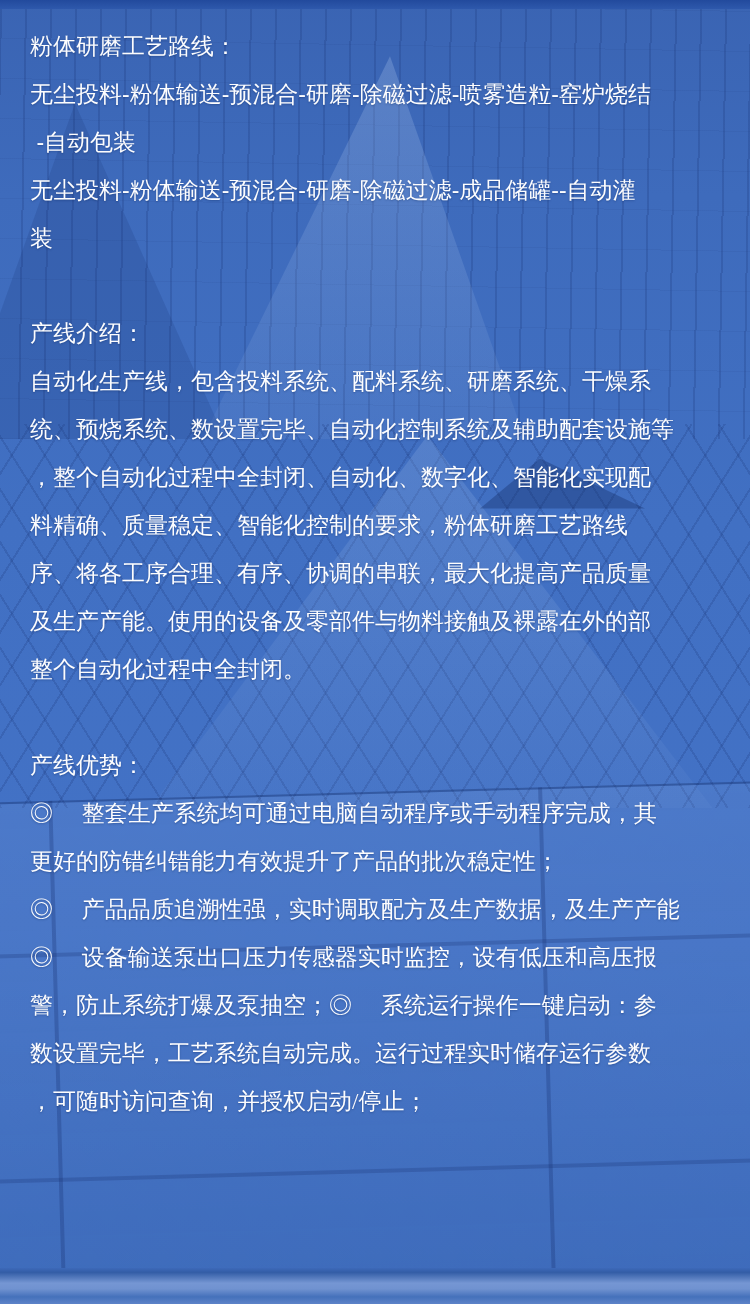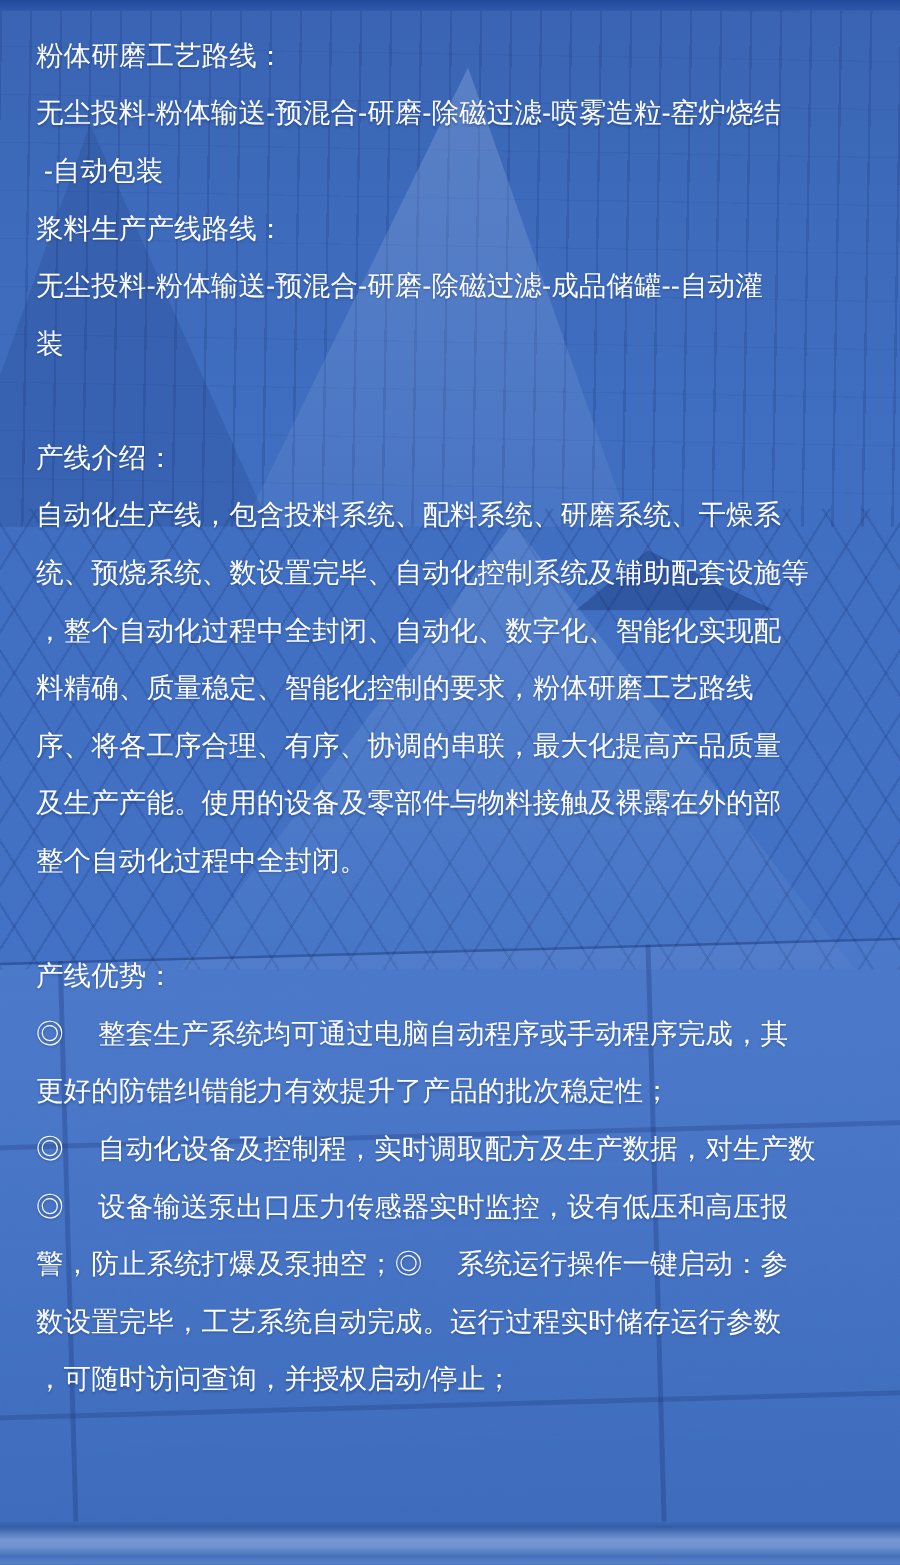--- a/index.html
+++ b/index.html
@@ -104,41 +104,40 @@
     <div class="bg-bottom"></div>
     <div class="bg-bottomband"></div>
   </div>
 
   <div class="content">
 
     <section>
       <div class="line">粉体研磨工艺路线：</div>
       <div class="line">无尘投料-粉体输送-预混合-研磨-除磁过滤-喷雾造粒-窑炉烧结</div>
       <div class="line"> -自动包装</div>
-      <div class="line">浆料生产产线路线：</div>
       <div class="line">无尘投料-粉体输送-预混合-研磨-除磁过滤-成品储罐--自动灌</div>
       <div class="line">装</div>
     </section>
 
     <section>
       <div class="line">产线介绍：</div>
       <div class="line">自动化生产线，包含投料系统、配料系统、研磨系统、干燥系</div>
       <div class="line">统、预烧系统、数设置完毕、自动化控制系统及辅助配套设施等</div>
       <div class="line">，整个自动化过程中全封闭、自动化、数字化、智能化实现配</div>
       <div class="line">料精确、质量稳定、智能化控制的要求，粉体研磨工艺路线</div>
       <div class="line">序、将各工序合理、有序、协调的串联，最大化提高产品质量</div>
       <div class="line">及生产产能。使用的设备及零部件与物料接触及裸露在外的部</div>
       <div class="line">整个自动化过程中全封闭。</div>
     </section>
 
     <section>
       <div class="line">产线优势：</div>
       <div class="line">◎　 整套生产系统均可通过电脑自动程序或手动程序完成，其</div>
       <div class="line">更好的防错纠错能力有效提升了产品的批次稳定性；</div>
-      <div class="line">◎　 自动化设备及控制程，实时调取配方及生产数据，对生产数</div>
+      <div class="line">◎　 产品品质追溯性强，实时调取配方及生产数据，及生产产能</div>
       <div class="line">◎　 设备输送泵出口压力传感器实时监控，设有低压和高压报</div>
       <div class="line">警，防止系统打爆及泵抽空；◎　 系统运行操作一键启动：参</div>
       <div class="line">数设置完毕，工艺系统自动完成。运行过程实时储存运行参数</div>
       <div class="line">，可随时访问查询，并授权启动/停止；</div>
     </section>
 
   </div>
 </div>
 
 </body></html>

